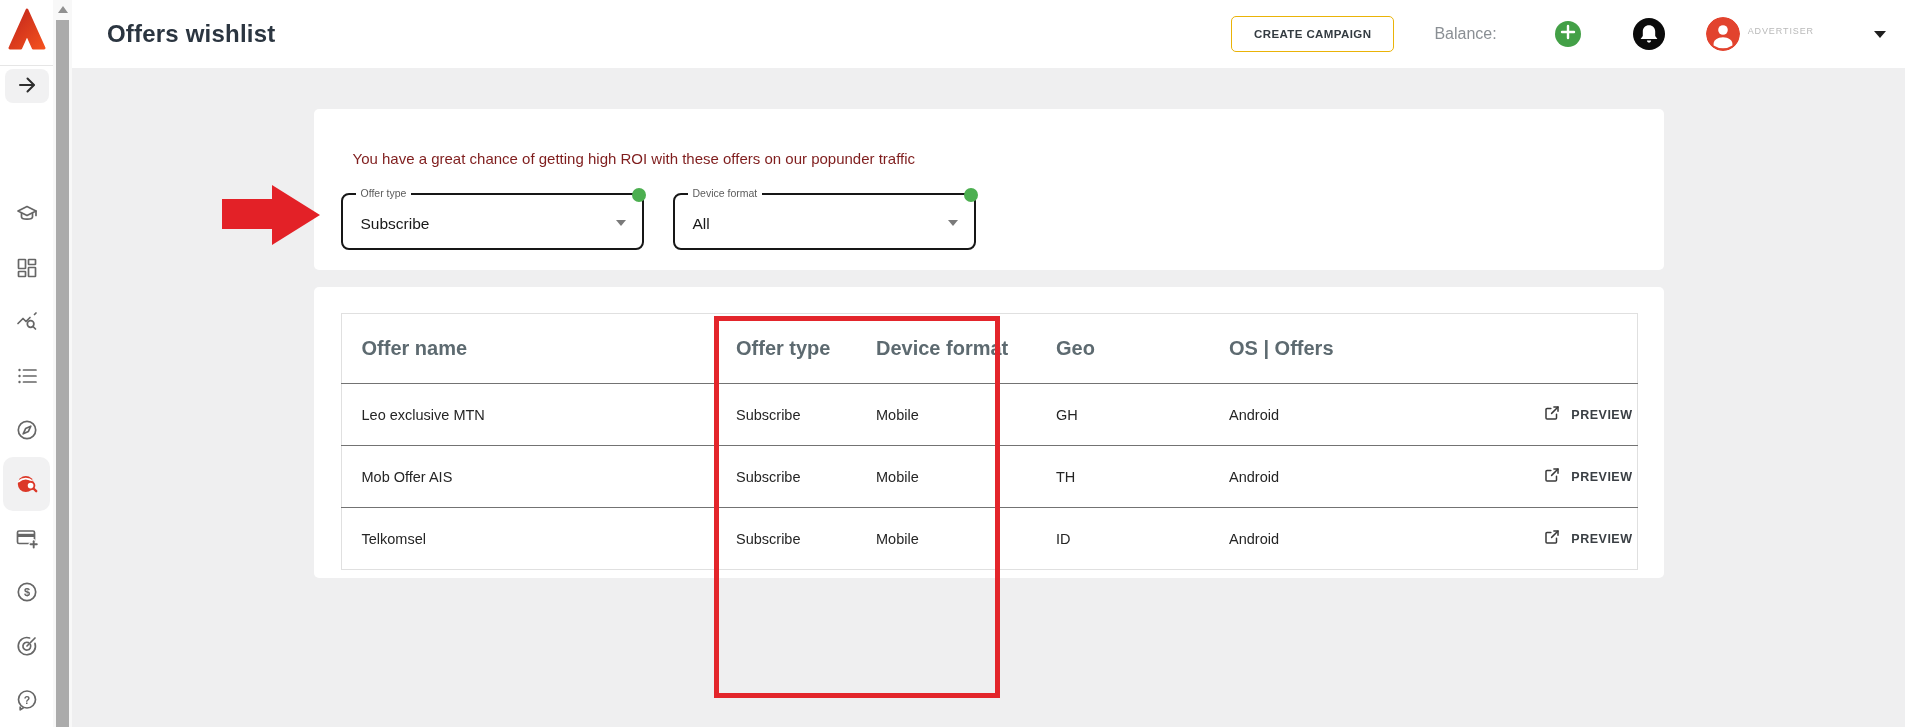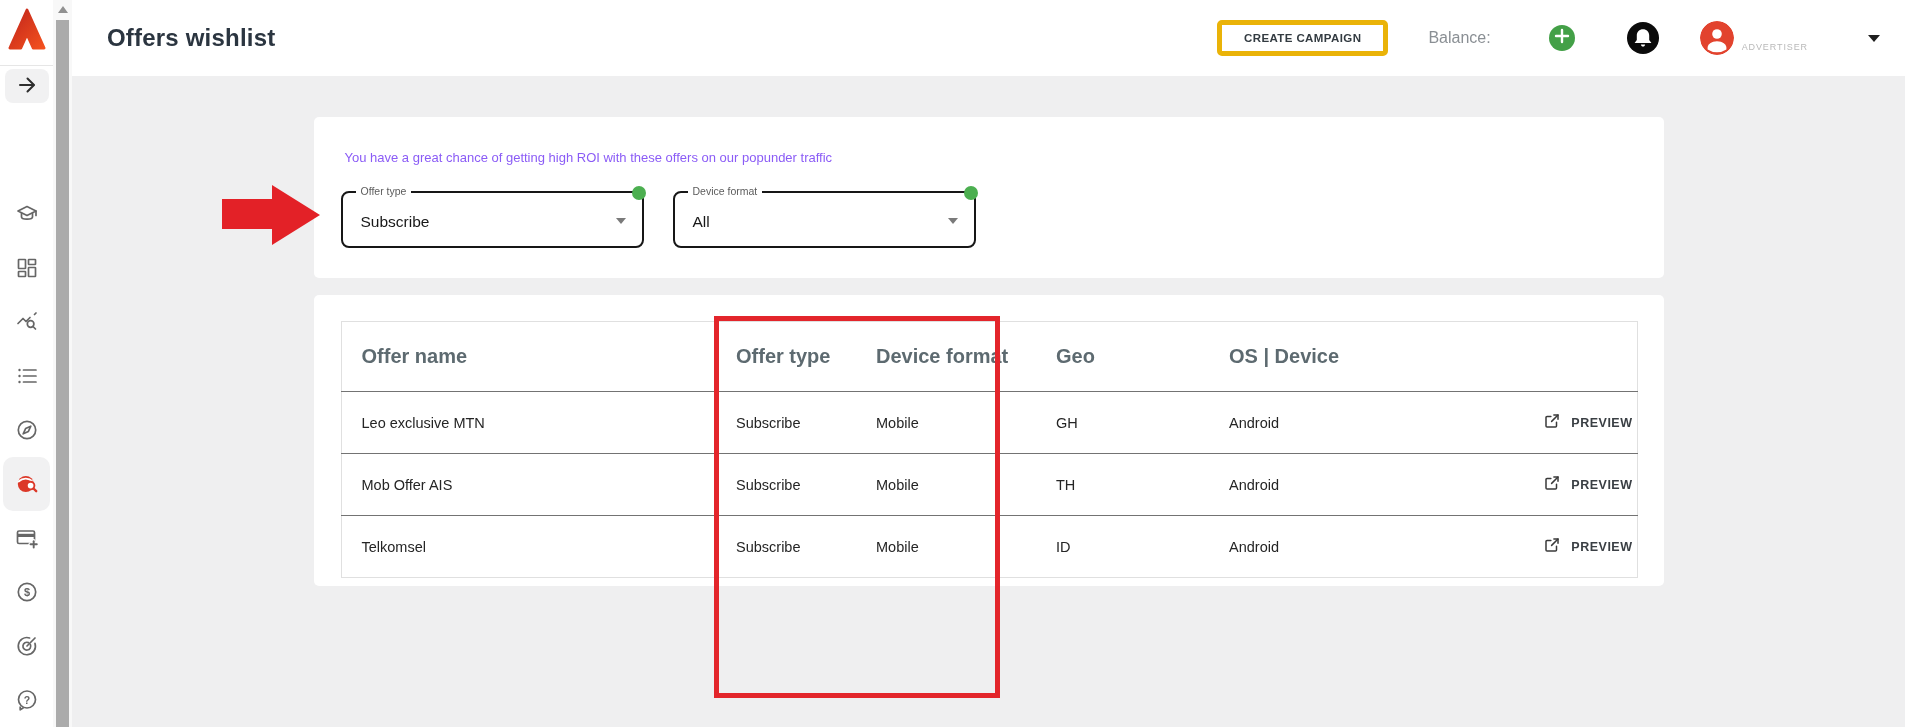--- a/index.html
+++ b/index.html
@@ -23,41 +23,41 @@
   .rail-item svg { display:block; }
 
   
   .scrollbar { width:19px; background:#f8f8f8; position:relative; flex-shrink:0; }
   .sb-arrow { position:absolute; top:6px; left:50%; transform:translateX(-50%); width:0; height:0;
     border-left:5px solid transparent; border-right:5px solid transparent; border-bottom:7px solid #909090; }
   .sb-thumb { position:absolute; top:20px; bottom:0; left:3px; width:13px; background:#ababab; }
 
   
   .main { flex:1; display:flex; flex-direction:column; min-width:0; }
-  .topbar { height:76px; background:#fff; display:flex; align-items:center; padding:0 25px 0 35px; flex-shrink:0; }
+  .topbar { height:68px; background:#fff; display:flex; align-items:center; padding:0 19px 0 35px; flex-shrink:0; }
   .page-title { font-size:24px; font-weight:700; color:#2b3540; margin:0; letter-spacing:.2px; }
   .topbar-right { margin-left:auto; display:flex; align-items:center; }
-  .create-btn { height:36px; padding:0 22px; background:#fff; border:5px solid #eab308; border-radius:5px;
+  .create-btn { height:36px; padding:0 22px; background:#fff; border:1px solid #eab308; border-radius:5px;
     font-size:11.5px; font-weight:700; letter-spacing:.4px; color:#333b41; cursor:pointer; font-family:inherit; }
   .balance { margin-left:40px; font-size:16px; color:#8a8f94; }
   .plus-btn { margin-left:58px; width:26px; height:26px; border-radius:50%; background:#43a047;
     display:flex; align-items:center; justify-content:center; cursor:pointer; }
   .bell-btn { margin-left:52px; width:32px; height:32px; cursor:pointer; }
-  .account { margin-left:41px; display:flex; align-items:center; cursor:pointer; }
+  .account { margin-left:41px; display:flex; cursor:pointer; }
   .avatar { width:34px; height:34px; border-radius:50%; overflow:hidden; }
   .role { margin-left:8px; font-size:9px; letter-spacing:.9px; color:#b9b9b9; position:relative; top:9px; white-space:nowrap; }
   .caret { margin-left:60px; width:0; height:0; border-left:6px solid transparent; border-right:6px solid transparent;
     border-top:7px solid #1f1f1f; cursor:pointer; }
 
   .content { flex:1; padding-top:41px; overflow:hidden; }
   .card { width:1350px; margin:0 auto; background:#fff; border-radius:5px; }
 
   
   .filter-card { height:161px; padding:29px 27px; }
-  .banner { margin:4px; font-size:13px; color:#8b5cf6; }
+  .banner { margin:12px; font-size:15px; color:#7f1d1d; }
   .filters-row { display:flex; gap:29px; margin-top:26px; }
   .select { position:relative; width:303px; height:57px; border:2px solid #171717; border-radius:8px;
     display:flex; align-items:center; padding:4px 18px 0 18px; background:#fff; cursor:pointer; }
   .select-label { position:absolute; top:-8px; left:13px; background:#fff; padding:0 5px; font-size:10.5px; color:#5c5c5c; }
   .select-value { font-size:15.5px; color:#181818; }
   .select-caret { position:absolute; right:16px; top:25px; width:0; height:0;
     border-left:5px solid transparent; border-right:5px solid transparent; border-top:6px solid #7a7a7a; }
   .select-dot { position:absolute; top:-7px; right:-4px; width:14px; height:14px; border-radius:50%; background:#4caf50; }
 
   
@@ -276,21 +276,21 @@
             <col style="width:173px">
               <col style="width:287px">
               <col style="width:141px">
           </colgroup>
           <thead>
             <tr>
               <th>Offer name</th>
               <th>Offer type</th>
               <th>Device format</th>
               <th>Geo</th>
-              <th>OS | Device</th>
+              <th>OS | Offers</th>
               <th></th>
             </tr>
           </thead>
           <tbody>
             <tr>
               <td>Leo exclusive MTN</td>
               <td>Subscribe</td>
               <td>Mobile</td>
               <td>GH</td>
               <td>Android</td>

